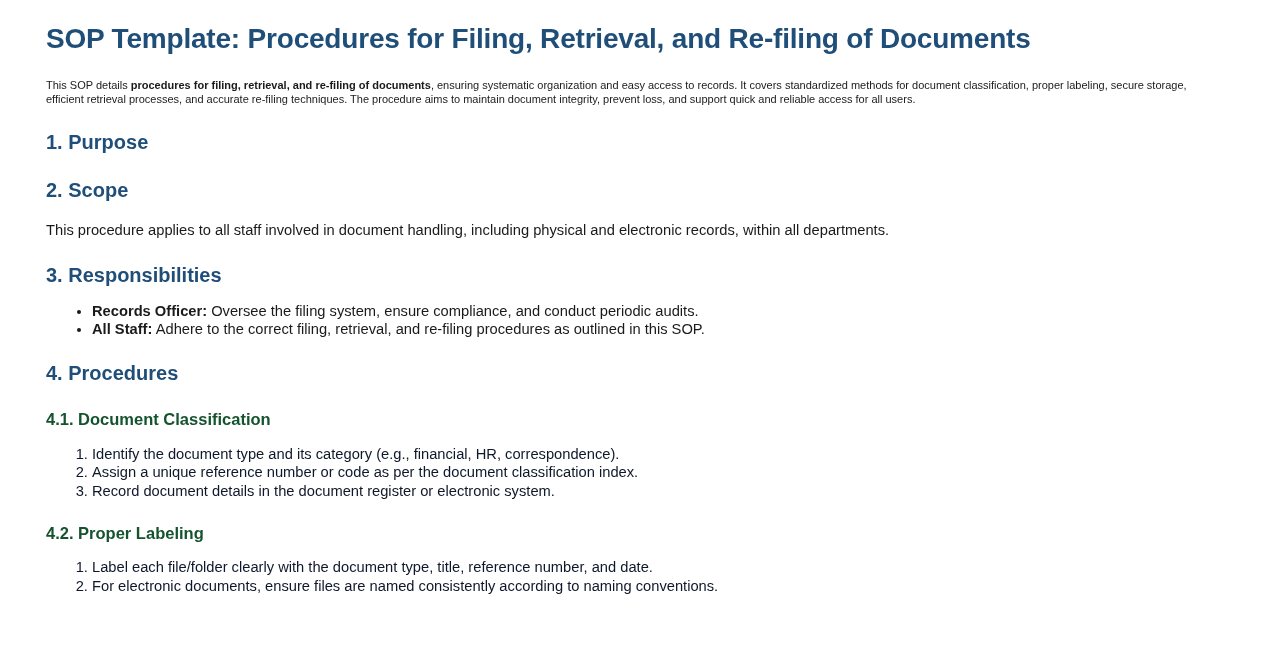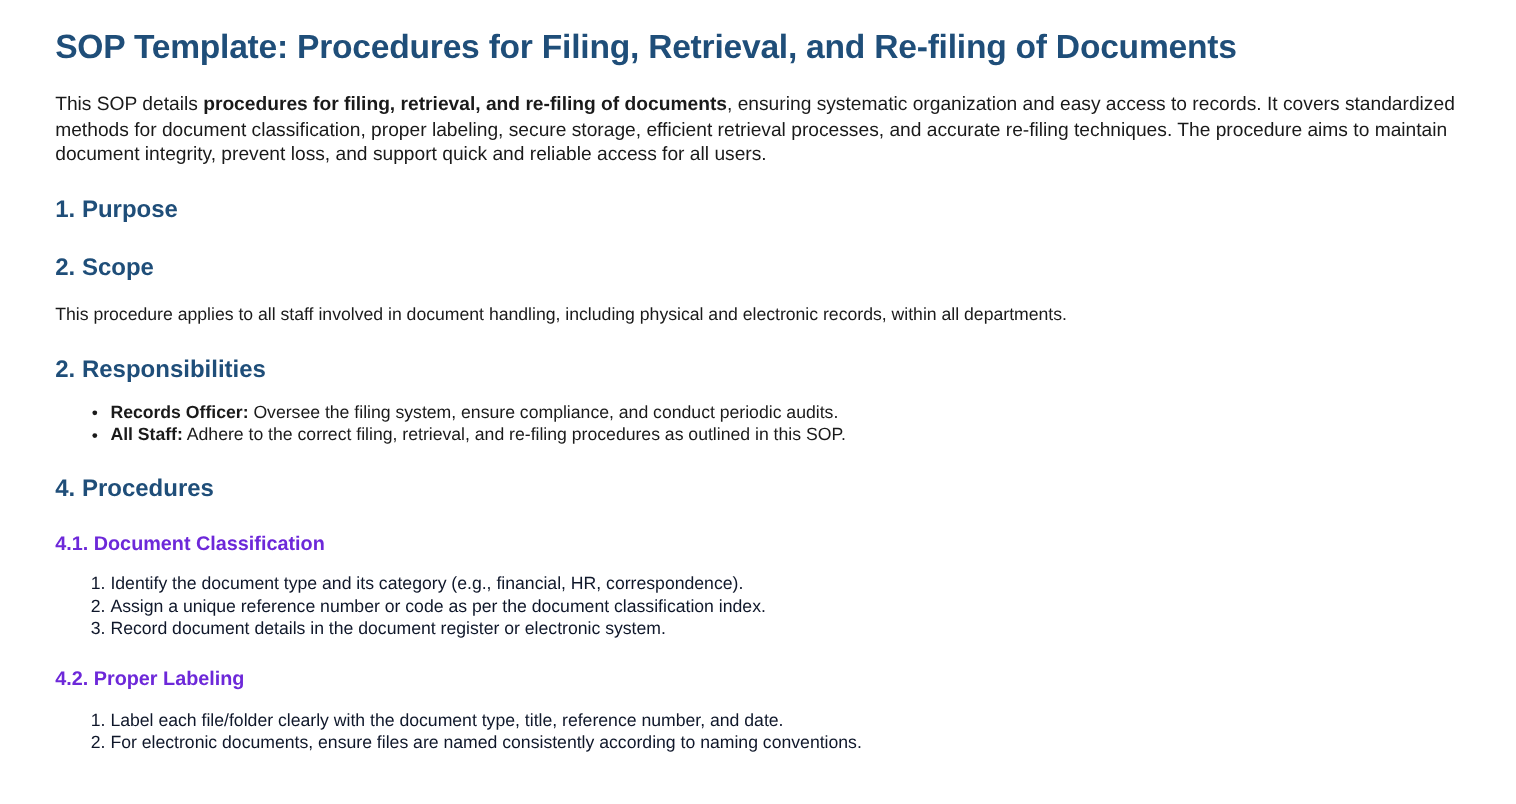--- a/index.html
+++ b/index.html
@@ -20,38 +20,38 @@
   }
   h1.doc-title {
     font-size: 28px;
     line-height: 1.22;
     font-weight: bold;
     color: #1f4e79;
     margin: 0 0 22px 0;
     letter-spacing: -0.2px;
   }
   p.intro {
-    font-size: 16px;
+    font-size: 11px;
     line-height: 1.29;
     margin: 0 0 12px 0;
     color: #1a1a1a;
     max-width: 1170px;
   }
   p.intro b { font-weight: bold; }
   h2.sec {
     font-size: 20px;
     font-weight: bold;
     color: #1f4e79;
     margin: 22px 0 0 0;
     line-height: 1.3;
   }
   h3.subsec {
     font-size: 16.5px;
     font-weight: bold;
-    color: #6d28d9;
+    color: #14532d;
     margin: 23px 0 0 0;
     line-height: 1.3;
   }
   p.body {
     font-size: 14.7px;
     line-height: 1.3;
     margin: 18px 0 0 0;
     color: #1a1a1a;
   }
   ul.bullets {
@@ -85,21 +85,21 @@
 
   <h1 class="doc-title">SOP Template: Procedures for Filing, Retrieval, and Re-filing of Documents</h1>
 
   <p class="intro"><span>This SOP details </span><b>procedures for filing, retrieval, and re-filing of documents</b><span>, ensuring systematic organization and easy access to records. It covers standardized methods for document classification, proper labeling, secure storage, efficient retrieval processes, and accurate re-filing techniques. The procedure aims to maintain document integrity, prevent loss, and support quick and reliable access for all users.</span></p>
 
   <h2 class="sec">1. Purpose</h2>
 
   <h2 class="sec">2. Scope</h2>
   <p class="body">This procedure applies to all staff involved in document handling, including physical and electronic records, within all departments.</p>
 
-  <h2 class="sec">2. Responsibilities</h2>
+  <h2 class="sec">3. Responsibilities</h2>
   <ul class="bullets">
     <li><b>Records Officer:</b><span> Oversee the filing system, ensure compliance, and conduct periodic audits.</span></li>
     <li><b>All Staff:</b><span> Adhere to the correct filing, retrieval, and re-filing procedures as outlined in this SOP.</span></li>
   </ul>
 
   <h2 class="sec">4. Procedures</h2>
 
   <h3 class="subsec">4.1. Document Classification</h3>
   <ol class="steps">
     <li>Identify the document type and its category (e.g., financial, HR, correspondence).</li>

